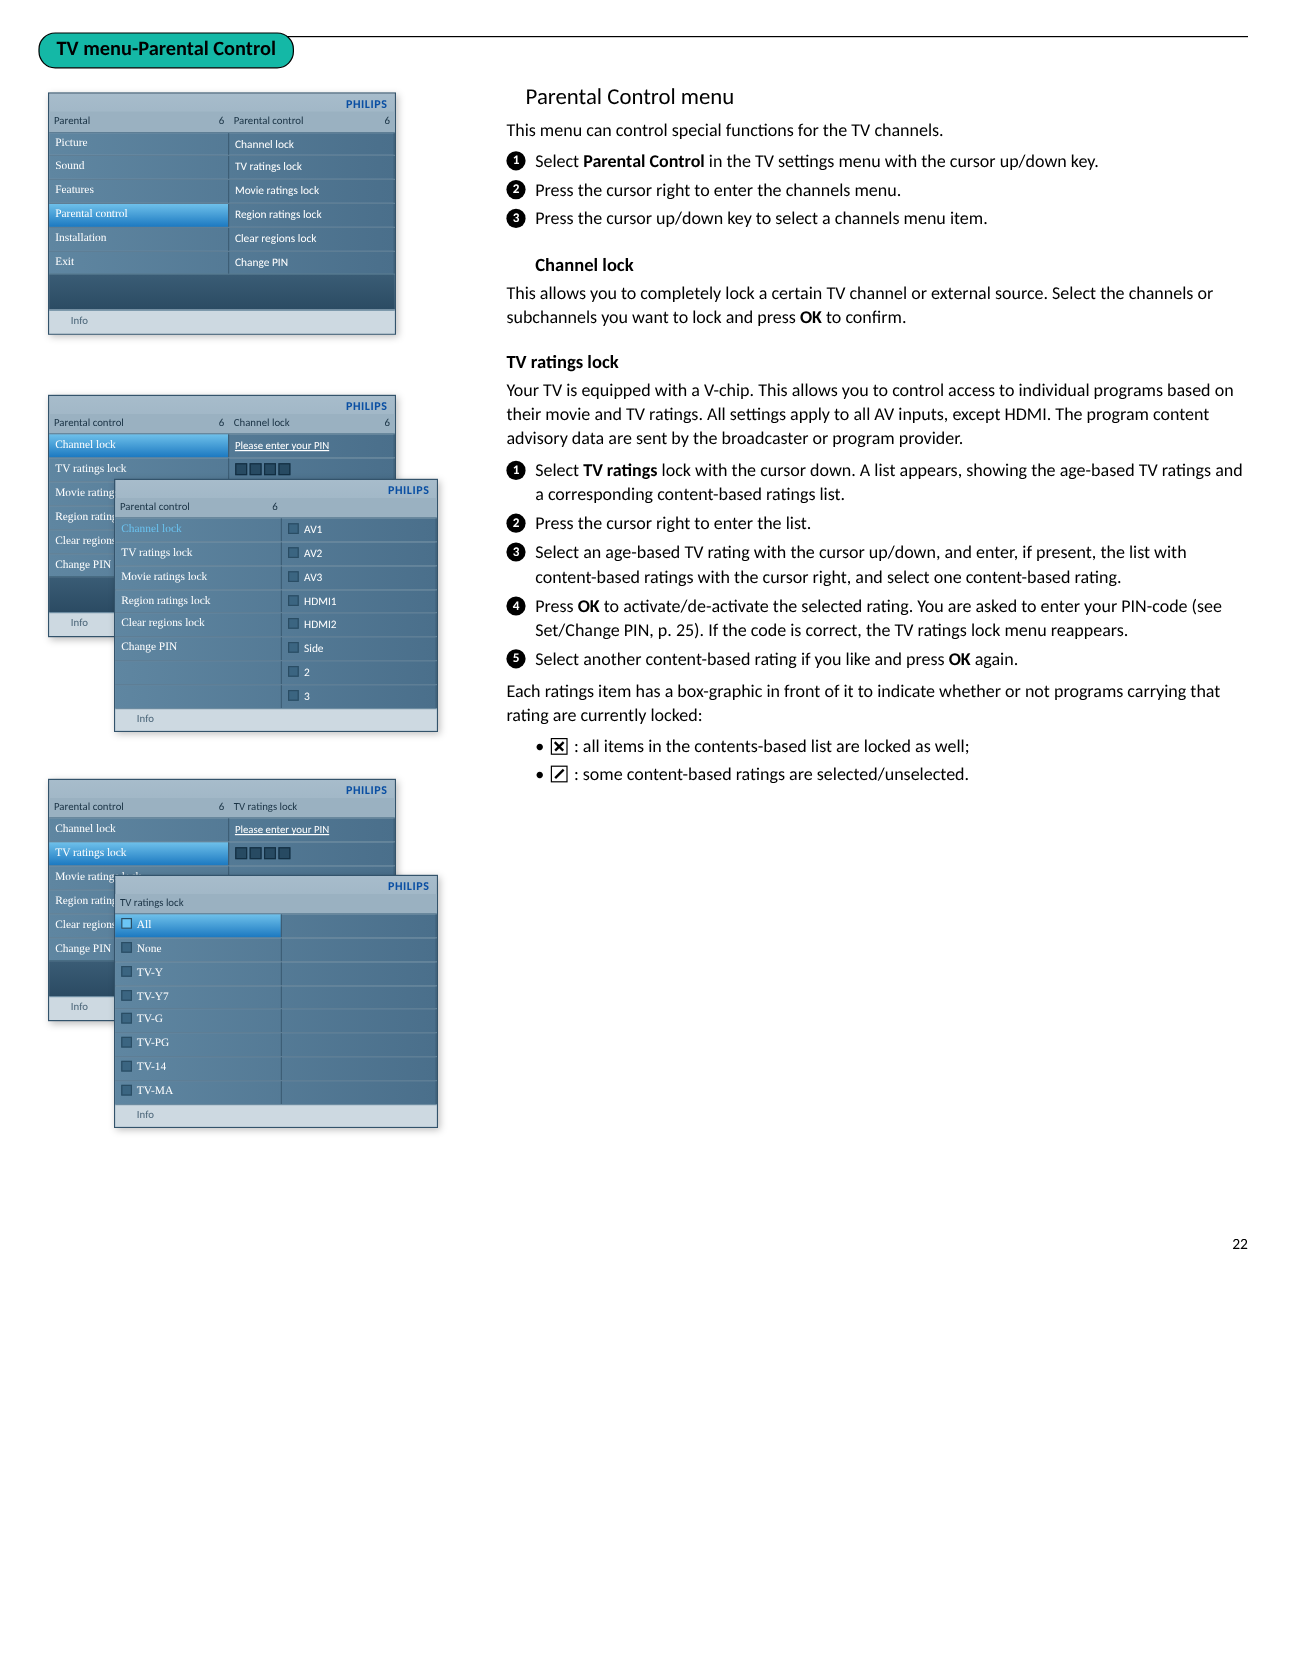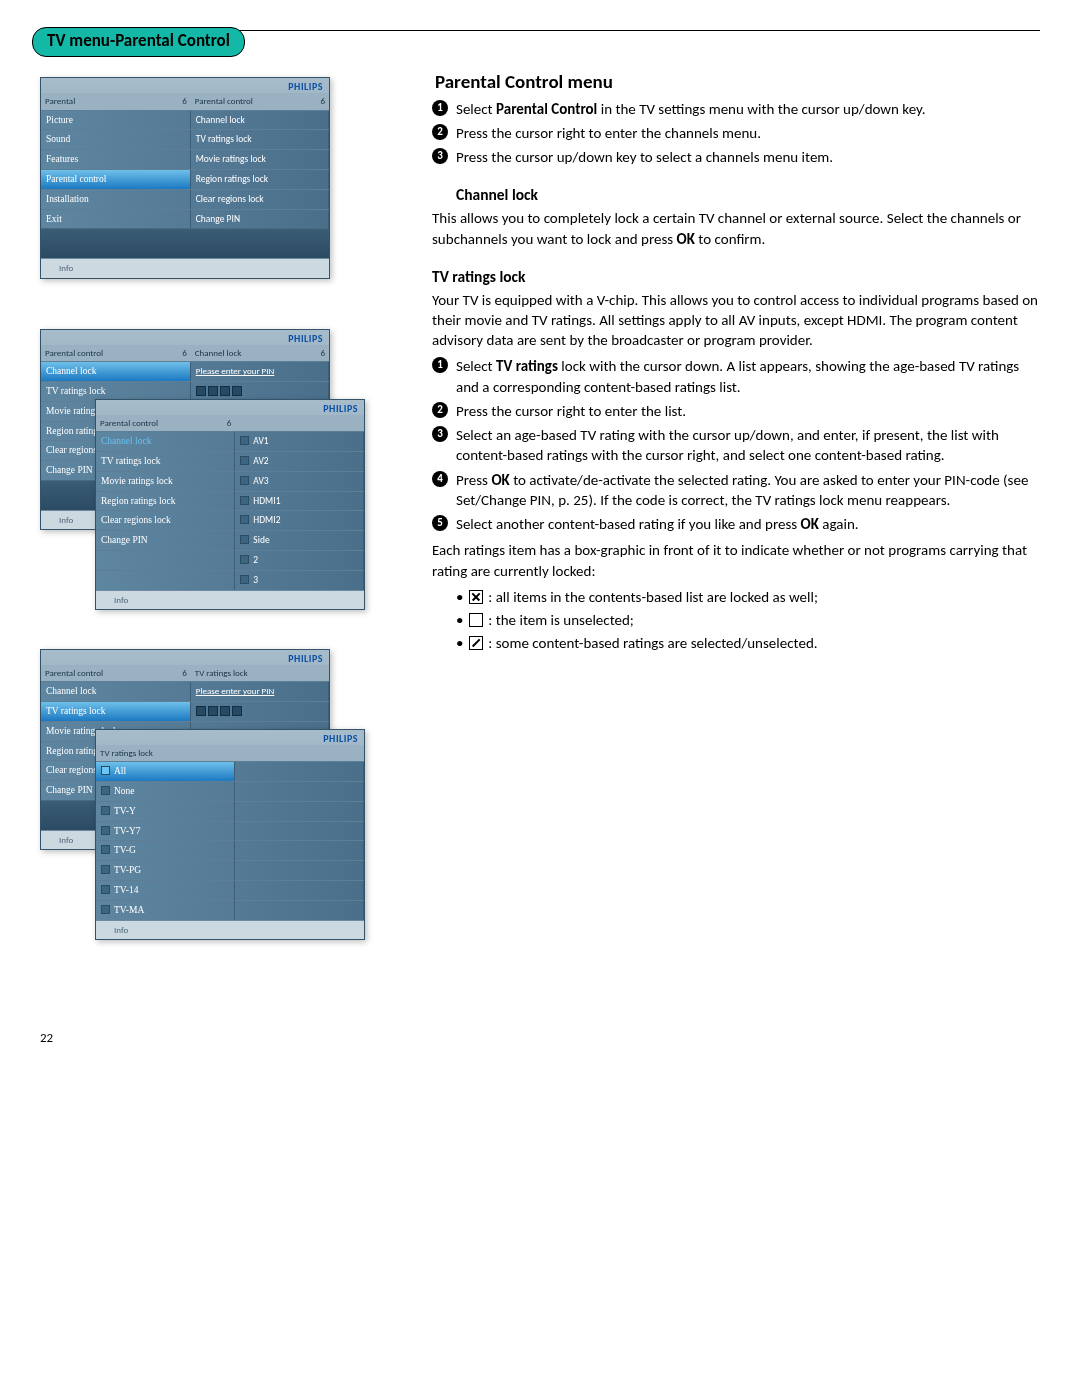--- a/index.html
+++ b/index.html
@@ -19,24 +19,24 @@
     border: 1.8px solid #000;
     border-radius: 14px;
     padding: 2px 14px 3px;
     font-weight: bold;
     font-size: 17px;
     display: inline-block;
     margin-left: -8px;
     margin-top: -10px;
     background: #14b8a6;
   }
-  .columns { display: flex; gap: 32px; margin-top: 6px; }
+  .columns { display: flex; gap: 22px; margin-top: 6px; }
   .left-col { width: 360px; flex: 0 0 360px; position: relative; }
   .right-col { flex: 1; }
-  h2.main-h { font-size: 19px; font-weight: bold; margin: 6px 3px 4px; }
+  h2.main-h { font-size: 19px; font-weight: normal; margin: 6px 16px 4px; }
   h3.sub-h { font-size: 15.5px; font-weight: bold; margin: 18px 0 2px 24px; }
   .right-col p { margin: 2px 0 6px; }
   .body-p { margin-left: 24px; }
   .step-list { list-style: none; padding: 0; margin: 0 0 6px 0; }
   .step-list li { position: relative; padding-left: 24px; margin-bottom: 4px; }
   .circ-num {
     position: absolute; left: 0; top: 1px;
     display: inline-block; width: 16px; height: 16px;
     border-radius: 50%; background: #000; color: #fff;
     font-size: 11px; font-weight: bold;
@@ -50,21 +50,21 @@
     position: relative; margin: 0 2px;
   }
   .glyph-box.x::before, .glyph-box.x::after {
     content: ""; position: absolute; left: 1px; top: 5px; width: 10px; height: 1.5px; background: #000;
   }
   .glyph-box.x::before { transform: rotate(45deg); }
   .glyph-box.x::after  { transform: rotate(-45deg); }
   .glyph-box.slash::before {
     content:""; position:absolute; left:1px; top:5px; width:10px; height:1.5px; background:#000; transform: rotate(-45deg);
   }
-  .pagenum { text-align: left; font-size: 13px; margin-top: 30px; }
+  .pagenum { text-align: right; font-size: 13px; margin-top: 30px; }
 
   
   .tv {
     width: 290px;
     background: linear-gradient(180deg, #a7bccb 0%, #7d99ad 60%, #6a8ba2 100%);
     border: 1px solid #33536b;
     position: relative;
     font-size: 9.5px;
     color: #fff;
   }
@@ -350,20 +350,21 @@
             <div class="cell-l"><span class="chk"></span><span>TV-MA</span></div>
             <div class="cell-r"></div>
           </div>
         <div class="info-bar">Info</div>
       </div>
     </div>
   </div>
 
   <div class="right-col">
     <h2 class="main-h">Parental Control menu</h2>
+    <p class="body-p">This menu can control special functions for the TV channels.</p>
 
     <ul class="step-list">
       <li><span class="circ-num">1</span><span>Select </span><b>Parental Control</b><span> in the TV settings menu with the cursor up/down key.</span></li>
       <li><span class="circ-num">2</span><span>Press the cursor right to enter the channels menu.</span></li>
       <li><span class="circ-num">3</span><span>Press the cursor up/down key to select a channels menu item.</span></li>
     </ul>
 
     <h3 class="sub-h">Channel lock</h3>
     <p class="body-p">
       <span>This allows you to completely lock a certain TV channel or external source. Select the channels or subchannels you want to lock and press </span><b>OK</b><span> to confirm.</span>
@@ -376,19 +377,18 @@
       <li><span class="circ-num">1</span><span>Select </span><b>TV ratings</b><span> lock with the cursor down. A list appears, showing the age-based TV ratings and a corresponding content-based ratings list.</span></li>
       <li><span class="circ-num">2</span><span>Press the cursor right to enter the list.</span></li>
       <li><span class="circ-num">3</span><span>Select an age-based TV rating with the cursor up/down, and enter, if present, the list with content-based ratings with the cursor right, and select one content-based rating.</span></li>
       <li><span class="circ-num">4</span><span>Press </span><b>OK</b><span> to activate/de-activate the selected rating. You are asked to enter your PIN-code (see Set/Change PIN, p. 25). If the code is correct, the TV ratings lock menu reappears.</span></li>
       <li><span class="circ-num">5</span><span>Select another content-based rating if you like and press </span><b>OK</b><span> again.</span></li>
     </ul>
 
     <p>Each ratings item has a box-graphic in front of it to indicate whether or not programs carrying that rating are currently locked:</p>
     <ul class="bullet-list">
       <li>• <span class="glyph-box x"></span> <span>: all items in the contents-based list are locked as well;</span></li>
-      <li>• <span class="glyph-box"></span> <span>: the item is unselected;</span></li>
       <li>• <span class="glyph-box slash"></span> <span>: some content-based ratings are selected/unselected.</span></li>
     </ul>
   </div>
 </div>
 
 <div class="pagenum">22</div>
 
 </body></html>

